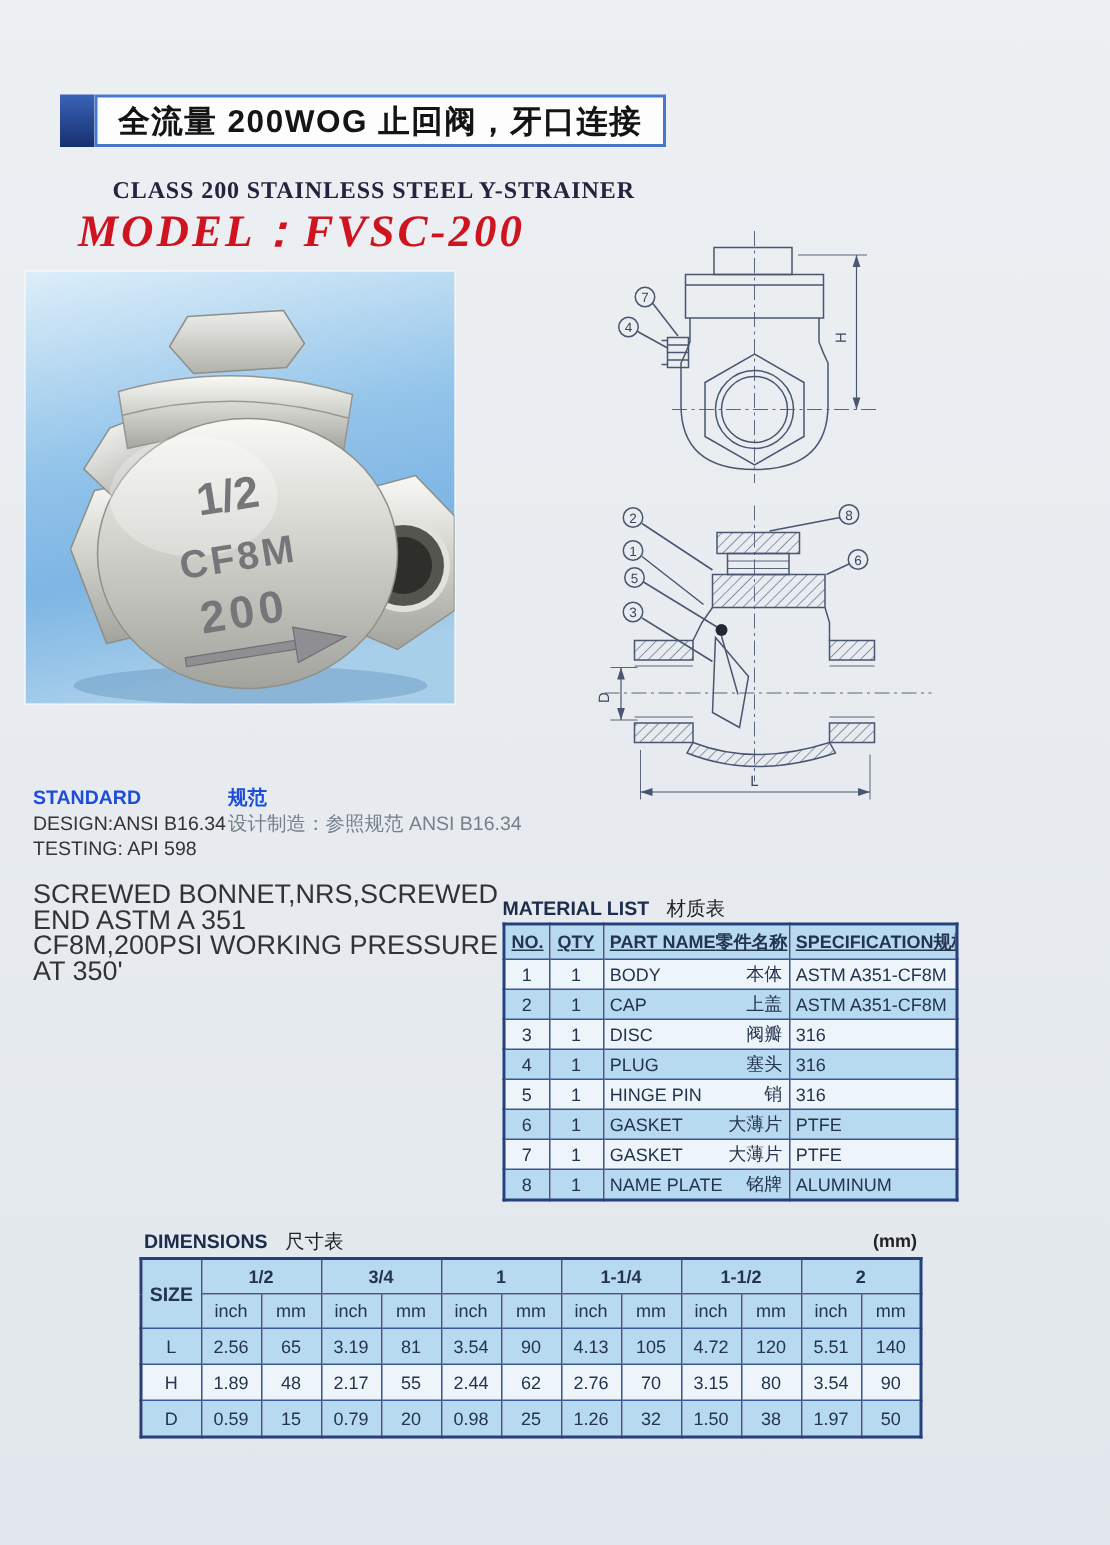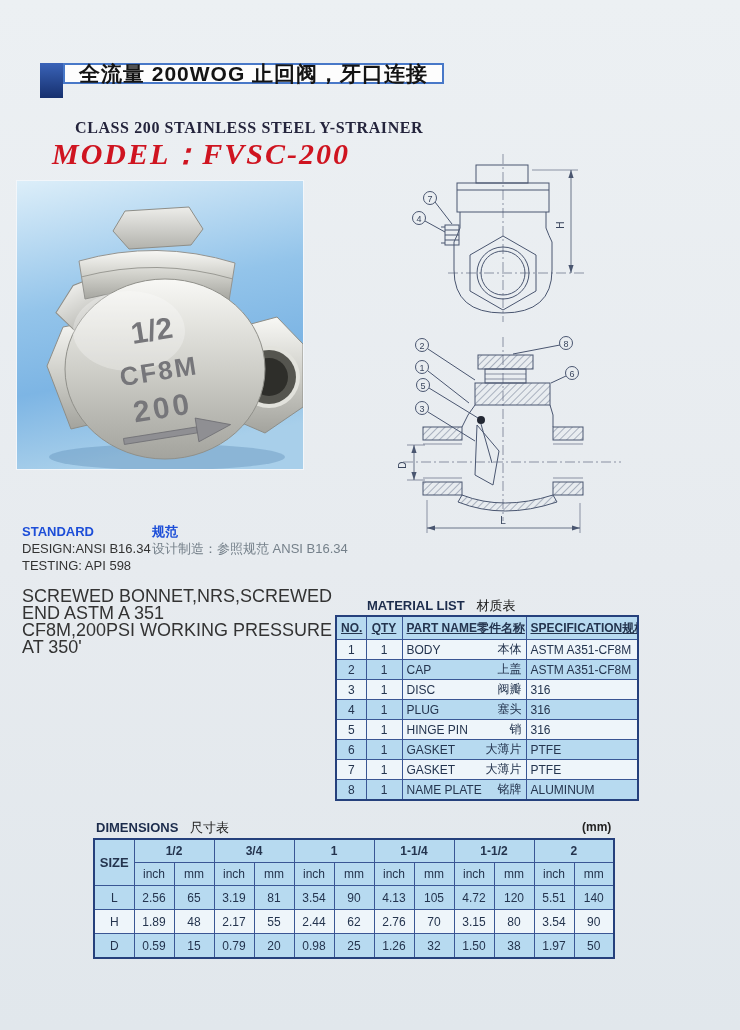--- a/index.html
+++ b/index.html
@@ -6,21 +6,21 @@
   body{
     width:740px;height:1030px;position:relative;overflow:hidden;
     background:linear-gradient(180deg,#ecf0f3 0%,#e7ebef 55%,#e1e7ec 100%);
     font-family:"Liberation Sans",sans-serif;color:#333;
   }
   .abs{position:absolute;}
 
   
   .title-block{left:40px;top:63px;width:23px;height:35px;
     background:linear-gradient(180deg,#3a63b8 0%,#16306e 100%);}
-  .title-box{left:63px;top:63px;width:381px;height:21px;box-sizing:border-box;
+  .title-box{left:63px;top:63px;width:381px;height:35px;box-sizing:border-box;
     background:#fdfdfd;border:2px solid #4878c8;
     display:flex;align-items:center;justify-content:center;
     font-size:21px;font-weight:bold;color:#141414;letter-spacing:1px;white-space:nowrap;}
 
   .heading-en{left:75px;top:119px;font-family:"Liberation Serif",serif;
     font-weight:bold;font-size:16px;color:#24243c;letter-spacing:.6px;}
   .model-line{left:52px;top:134px;font-family:"Liberation Serif",serif;
     font-style:italic;font-weight:bold;font-size:30px;color:#cf1420;letter-spacing:2px;}
 
   
@@ -33,21 +33,21 @@
   .desc{left:22px;top:588px;width:335px;font-size:18px;line-height:17px;color:#333;}
 
   
   table{border-collapse:collapse;table-layout:fixed;}
   td,th{border:1px solid #3a5694;font-size:12px;color:#24344e;
     padding:0 4px;overflow:hidden;white-space:nowrap;}
   .blue{background:#b7daf0;}
   .lite{background:#eef5fa;}
 
   
-  .mat-title{left:335px;top:597px;font-size:13px;font-weight:bold;color:#1c2c4c;margin-left:32px;}
+  .mat-title{left:335px;top:597px;font-size:13px;font-weight:bold;color:#1c2c4c;}
   .mat-title .cn{font-weight:normal;margin-left:8px;color:#222;}
   .mat-table{left:335px;top:615px;width:302px;border:2px solid #25407c;}
   .mat-table th{height:22px;font-weight:bold;text-align:left;text-decoration:underline;}
   .mat-table td{height:19px;}
   .mat-table .c{text-align:center;}
   .split{display:flex;justify-content:space-between;align-items:center;}
 
   
   .dim-title{left:96px;top:819px;font-size:13px;font-weight:bold;color:#1c2c4c;}
   .dim-title .cn{font-weight:normal;margin-left:8px;color:#222;}

